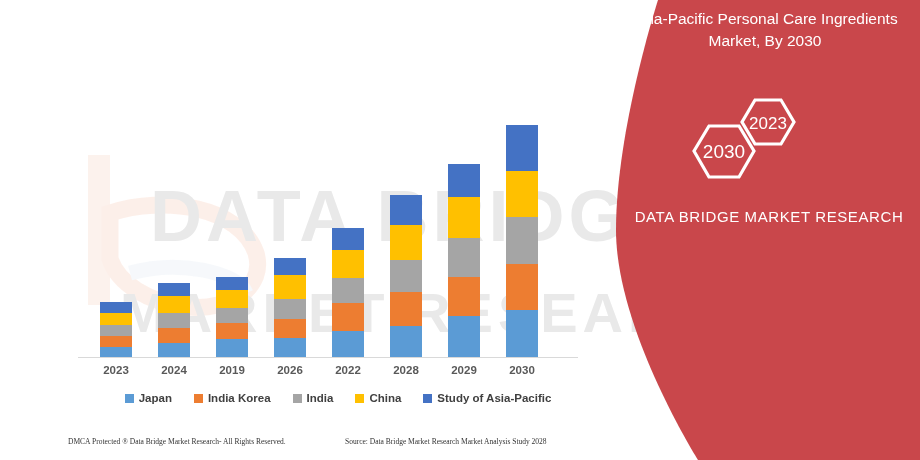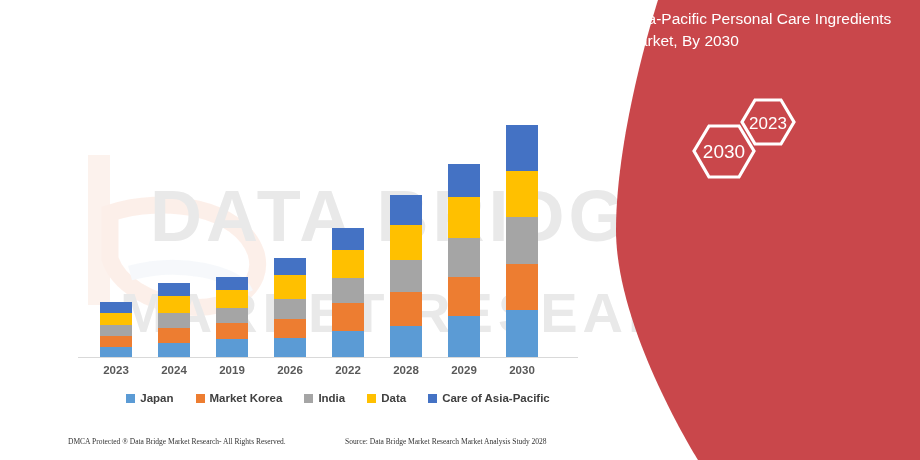--- a/index.html
+++ b/index.html
@@ -14,21 +14,21 @@
 
   
   .red-panel {
     position:absolute; top:0; right:0; width:340px; height:460px;
     overflow:hidden; z-index:3;
   }
   .red-panel svg.shape { position:absolute; inset:0; }
 
   .rp-title {
     position:absolute; left:0; right:16px; top:8px;
-    text-align:left; color:#ffffff;
+    text-align:center; color:#ffffff;
     font-size:15.5px; line-height:22px; font-weight:400;
     padding-left:46px;
   }
   .rp-brand {
     position:absolute; left:0; right:6px; top:205px;
     text-align:center; color:#ffffff;
     font-size:15px; line-height:24px; letter-spacing:.6px; font-weight:400;
     padding-left:44px;
   }
   .hexwrap { position:absolute; left:0; top:0; width:340px; height:260px; }
@@ -164,33 +164,33 @@
       </div>
   </div>
 
   <div class="legend" id="legend">
       <div class="lg-item">
         <span class="lg-sw" style="background: rgb(91, 155, 213);"></span>
         <span class="lg-tx">Japan</span>
       </div>
       <div class="lg-item">
         <span class="lg-sw" style="background: rgb(237, 125, 49);"></span>
-        <span class="lg-tx">Market Korea</span>
+        <span class="lg-tx">India Korea</span>
       </div>
       <div class="lg-item">
         <span class="lg-sw" style="background: rgb(165, 165, 165);"></span>
         <span class="lg-tx">India</span>
       </div>
       <div class="lg-item">
         <span class="lg-sw" style="background: rgb(255, 192, 0);"></span>
-        <span class="lg-tx">Data</span>
+        <span class="lg-tx">China</span>
       </div>
       <div class="lg-item">
         <span class="lg-sw" style="background: rgb(68, 114, 196);"></span>
-        <span class="lg-tx">Care of Asia-Pacific</span>
+        <span class="lg-tx">Study of Asia-Pacific</span>
       </div>
     </div>
 
   <div class="footer">
     <div class="ft-l">DMCA Protected ® Data Bridge Market Research- All Rights Reserved.</div>
     <div class="ft-r">Source: Data Bridge Market Research  Market Analysis Study 2028</div>
   </div>
 
   <div class="red-panel">
     <svg class="shape" width="340" height="460" viewBox="0 0 340 460" preserveAspectRatio="none">
@@ -200,14 +200,15 @@
     <div class="hexwrap">
       <svg width="340" height="260" viewBox="0 0 340 260">
         <polygon points="114,151 129,126 159,126 174,151 159,177 129,177" fill="none" stroke="#ffffff" stroke-width="3.2"></polygon>
         <polygon points="162,122 175,100 201,100 214,122 201,144 175,144" fill="none" stroke="#ffffff" stroke-width="3.2"></polygon>
         <text id="hexL" x="144" y="158" text-anchor="middle" fill="#ffffff" font-family="Liberation Sans, sans-serif" font-size="19">2030</text>
         <text id="hexR" x="188" y="129" text-anchor="middle" fill="#ffffff" font-family="Liberation Sans, sans-serif" font-size="17">2023</text>
       </svg>
     </div>
 
     <div class="rp-title">Asia-Pacific Personal Care Ingredients Market, By 2030</div>
+    <div class="rp-brand">DATA BRIDGE MARKET RESEARCH</div>
   </div>
 </div>
 
 </body></html>

